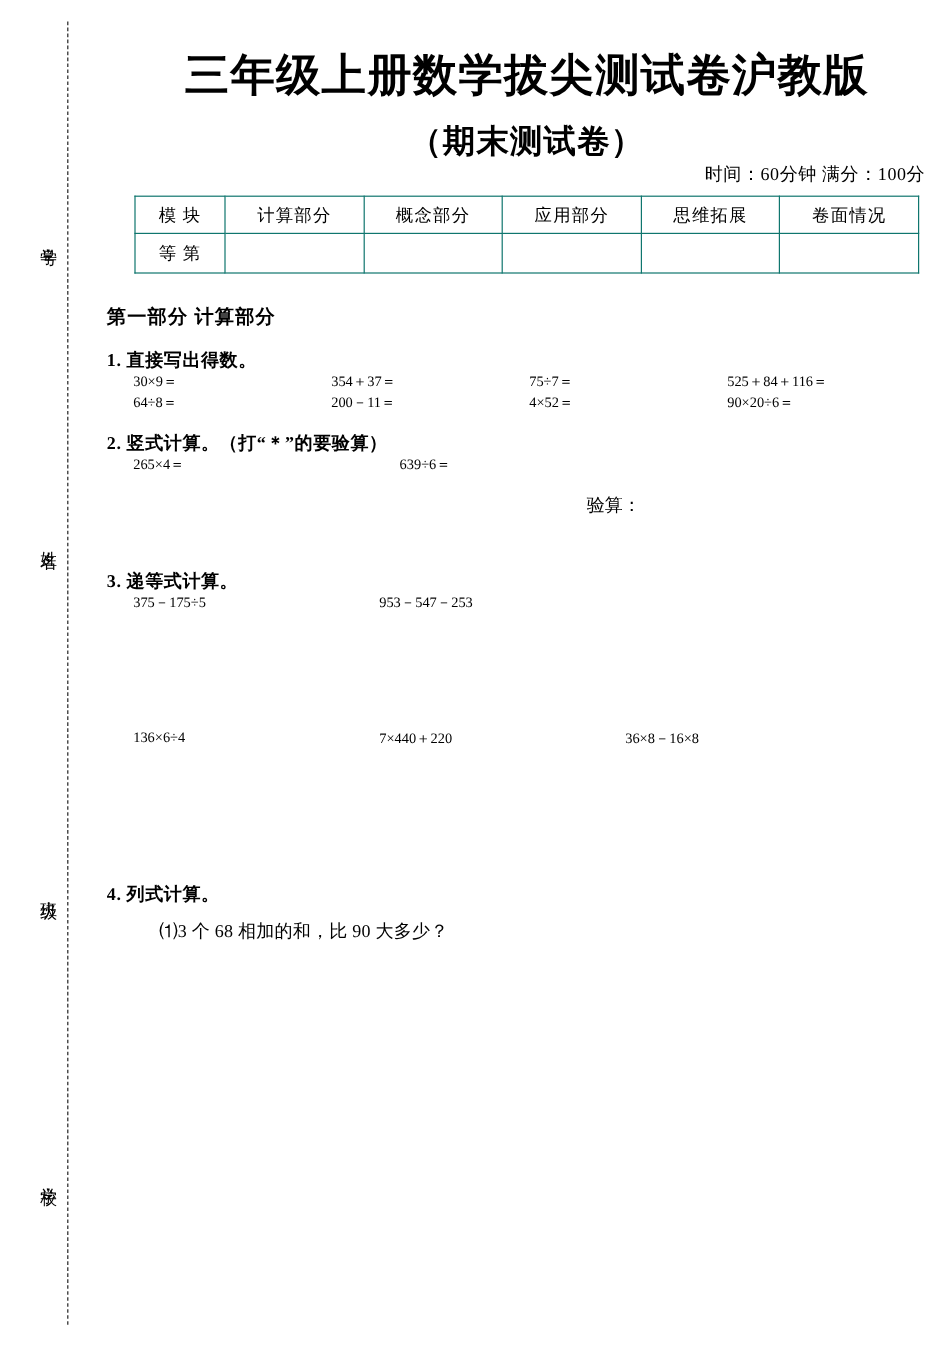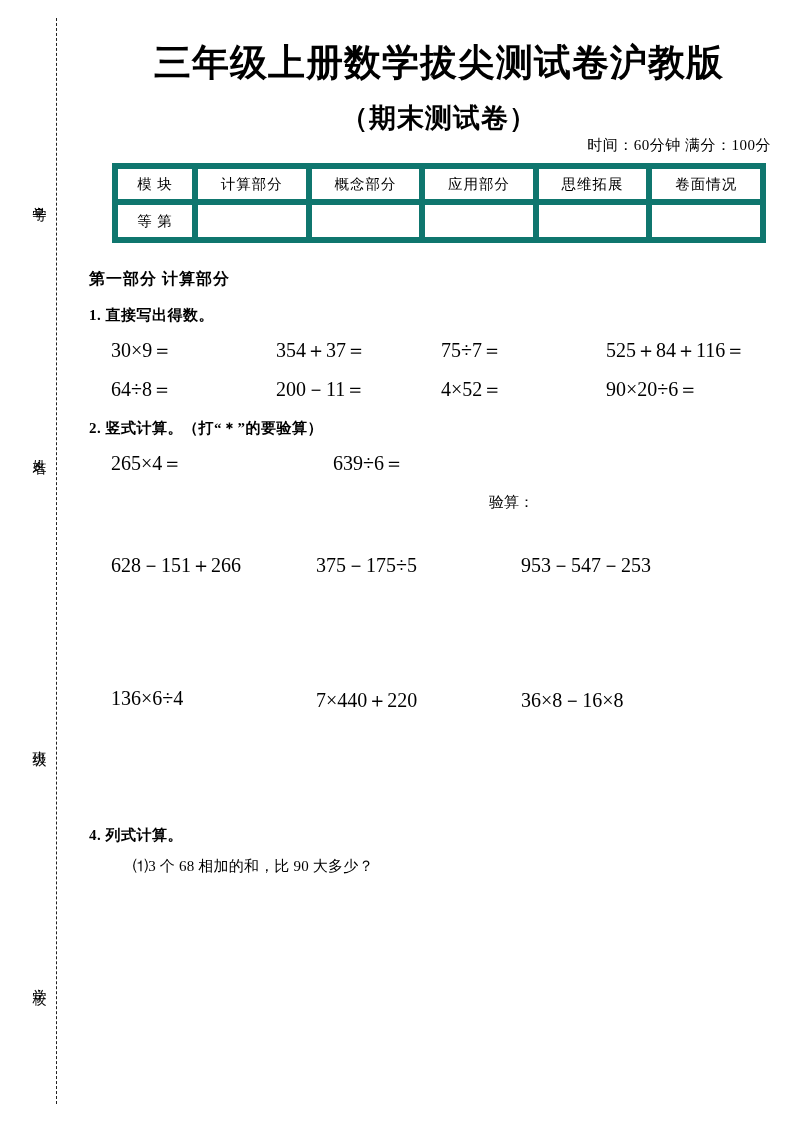--- a/index.html
+++ b/index.html
@@ -77,21 +77,21 @@
   }
 
   
   table.score {
     margin: 8px auto 0 auto;
     border-collapse: collapse;
     width: 654px;
     table-layout: fixed;
   }
   table.score td {
-    border: 6px solid #0f766e;
+    border: 1px solid #0f766e;
     height: 28px;
     text-align: center;
     vertical-align: middle;
     font-size: 14.5px;
     letter-spacing: 1px;
   }
   table.score td.head-first { width: 72px; }
   table.score tr.row-blank td { height: 30px; }
 
   .section-title {
@@ -106,23 +106,22 @@
     margin-top: 16px;
     font-size: 15px;
     font-weight: bold;
     letter-spacing: 0.5px;
   }
   .q .num {
     font-family: "Liberation Serif", serif;
   }
 
   .exrow {
-    margin-top: 12px;
     display: flex;
-    font-size: 20px;
+    font-size: 12px;
     padding-left: 22px;
   }
   .exrow > div { white-space: nowrap; }
 
   
   .grid4 > div { width: 165px; }
   .grid3 > div { width: 222px; }
   .grid3b > div { width: 205px; }
 
   .yanzuan {
@@ -213,22 +212,25 @@
     <span>竖式计算。（打“＊”的要验算）</span>
   </div>
   <div class="exrow grid3">
     <div>265×4＝</div>
     <div>639÷6＝</div>
   </div>
   <div class="yanzuan">验算：</div>
 
   <div class="spacer-sm"></div>
 
+  <div class="q">
+    <span class="num">3.</span>
+    <span>递等式计算。</span>
+  </div>
   <div class="exrow grid3b">
-    <div>628－151＋266</div>
     <div>375－175÷5</div>
     <div>953－547－253</div>
   </div>
 
   <div class="spacer-md"></div>
 
   <div class="exrow grid3b">
     <div>136×6÷4</div>
     <div>7×440＋220</div>
     <div>36×8－16×8</div>

